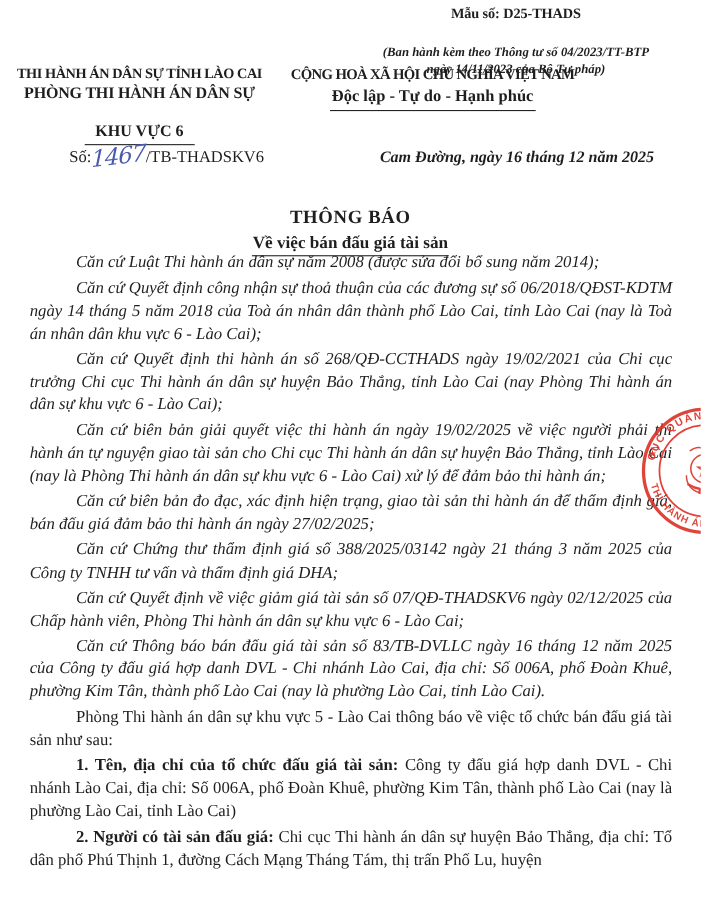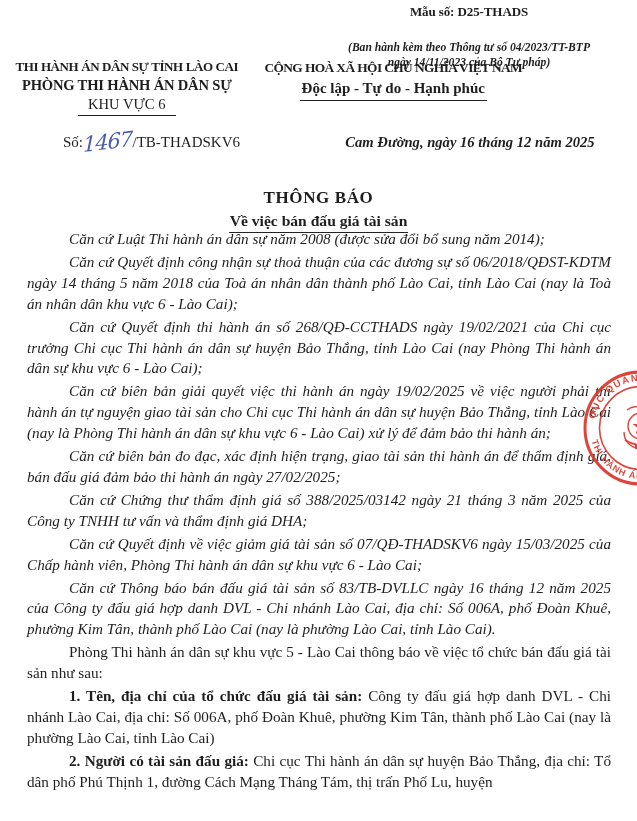--- a/index.html
+++ b/index.html
@@ -16,21 +16,21 @@
   
   .form-block{position:absolute;top:4px;left:316px;width:306px;text-align:center;}
   .form-label{font-weight:bold;font-size:13px;letter-spacing:-0.1px;}
   .form-note{font-size:11.6px;font-weight:bold;font-style:italic;line-height:15px;margin-top:20px;}
 
   
   .header-row{position:absolute;top:58px;left:0;width:533px;display:flex;}
   .org-block{width:303px;text-align:center;line-height:18px;}
   .org-l1{font-size:13px;font-weight:bold;letter-spacing:-0.4px;}
   .org-l2{font-size:14.6px;font-weight:bold;letter-spacing:-0.2px;}
-  .org-l3{font-size:14.6px;font-weight:normal;margin-top:1px;}
+  .org-l3{font-size:14.6px;font-weight:bold;margin-top:17px;}
   .org-l3 .u{display:inline-block;border-bottom:1.6px solid #232323;padding:0 10px 2px;}
   .nat-block{width:334px;text-align:center;line-height:19px;}
   .nat-l1{font-size:13.4px;font-weight:bold;letter-spacing:-0.6px;}
   .nat-l2{font-size:15px;font-weight:bold;margin-top:2px;}
   .nat-l2 .u{display:inline-block;border-bottom:1.6px solid #232323;padding:0 2px 2px;}
 
   
   .ref-row{position:absolute;top:132px;left:0;width:637px;display:flex;align-items:baseline;}
   .ref-cell{width:303px;text-align:center;font-size:15px;}
   .handwritten{
@@ -97,21 +97,21 @@
     <div class="title-2"><span class="u">Về việc bán đấu giá tài sản</span></div>
   </div>
 
   <div class="body">
     <p class="recital">Căn cứ Luật Thi hành án dân sự năm 2008 (được sửa đổi bổ sung năm 2014);</p>
     <p class="recital">Căn cứ Quyết định công nhận sự thoả thuận của các đương sự số 06/2018/QĐST-KDTM ngày 14 tháng 5 năm 2018 của Toà án nhân dân thành phố Lào Cai, tỉnh Lào Cai (nay là Toà án nhân dân khu vực 6 - Lào Cai);</p>
     <p class="recital">Căn cứ Quyết định thi hành án số 268/QĐ-CCTHADS ngày 19/02/2021 của Chi cục trưởng Chi cục Thi hành án dân sự huyện Bảo Thắng, tỉnh Lào Cai (nay Phòng Thi hành án dân sự khu vực 6 - Lào Cai);</p>
     <p class="recital">Căn cứ biên bản giải quyết việc thi hành án ngày 19/02/2025 về việc người phải thi hành án tự nguyện giao tài sản cho Chi cục Thi hành án dân sự huyện Bảo Thắng, tỉnh Lào Cai (nay là Phòng Thi hành án dân sự khu vực 6 - Lào Cai) xử lý để đảm bảo thi hành án;</p>
     <p class="recital">Căn cứ biên bản đo đạc, xác định hiện trạng, giao tài sản thi hành án để thẩm định giá, bán đấu giá đảm bảo thi hành án ngày 27/02/2025;</p>
     <p class="recital">Căn cứ Chứng thư thẩm định giá số 388/2025/03142 ngày 21 tháng 3 năm 2025 của Công ty TNHH tư vấn và thẩm định giá DHA;</p>
-    <p class="recital">Căn cứ Quyết định về việc giảm giá tài sản số 07/QĐ-THADSKV6 ngày 15/03/2025 của Chấp hành viên, Phòng Thi hành án dân sự khu vực 6 - Lào Cai;</p>
+    <p class="recital">Căn cứ Quyết định về việc giảm giá tài sản số 07/QĐ-THADSKV6 ngày 02/12/2025 của Chấp hành viên, Phòng Thi hành án dân sự khu vực 6 - Lào Cai;</p>
     <p class="recital">Căn cứ Thông báo bán đấu giá tài sản số 83/TB-DVLLC ngày 16 tháng 12 năm 2025 của Công ty đấu giá hợp danh DVL - Chi nhánh Lào Cai, địa chỉ: Số 006A, phố Đoàn Khuê, phường Kim Tân, thành phố Lào Cai (nay là phường Lào Cai, tỉnh Lào Cai).</p>
     <p class="intro">Phòng Thi hành án dân sự khu vực 5 - Lào Cai thông báo về việc tổ chức bán đấu giá tài sản như sau:</p>
     <p class="item"><span class="item-lead">1. Tên, địa chỉ của tổ chức đấu giá tài sản:</span><span> Công ty đấu giá hợp danh DVL - Chi nhánh Lào Cai, địa chỉ: Số 006A, phố Đoàn Khuê, phường Kim Tân, thành phố Lào Cai (nay là phường Lào Cai, tỉnh Lào Cai)</span></p>
     <p class="item"><span class="item-lead">2. Người có tài sản đấu giá:</span><span> Chi cục Thi hành án dân sự huyện Bảo Thắng, địa chỉ: Tổ dân phố Phú Thịnh 1, đường Cách Mạng Tháng Tám, thị trấn Phố Lu, huyện</span></p>
   </div>
 
   <svg class="stamp" width="124" height="124" viewBox="0 0 124 124" aria-hidden="true">
     <defs>
       <path id="arcTop" d="M 14 60 A 47 47 0 0 1 108 60"></path>
       <path id="arcBottom" d="M 10 60 A 51 51 0 0 0 112 60"></path>

